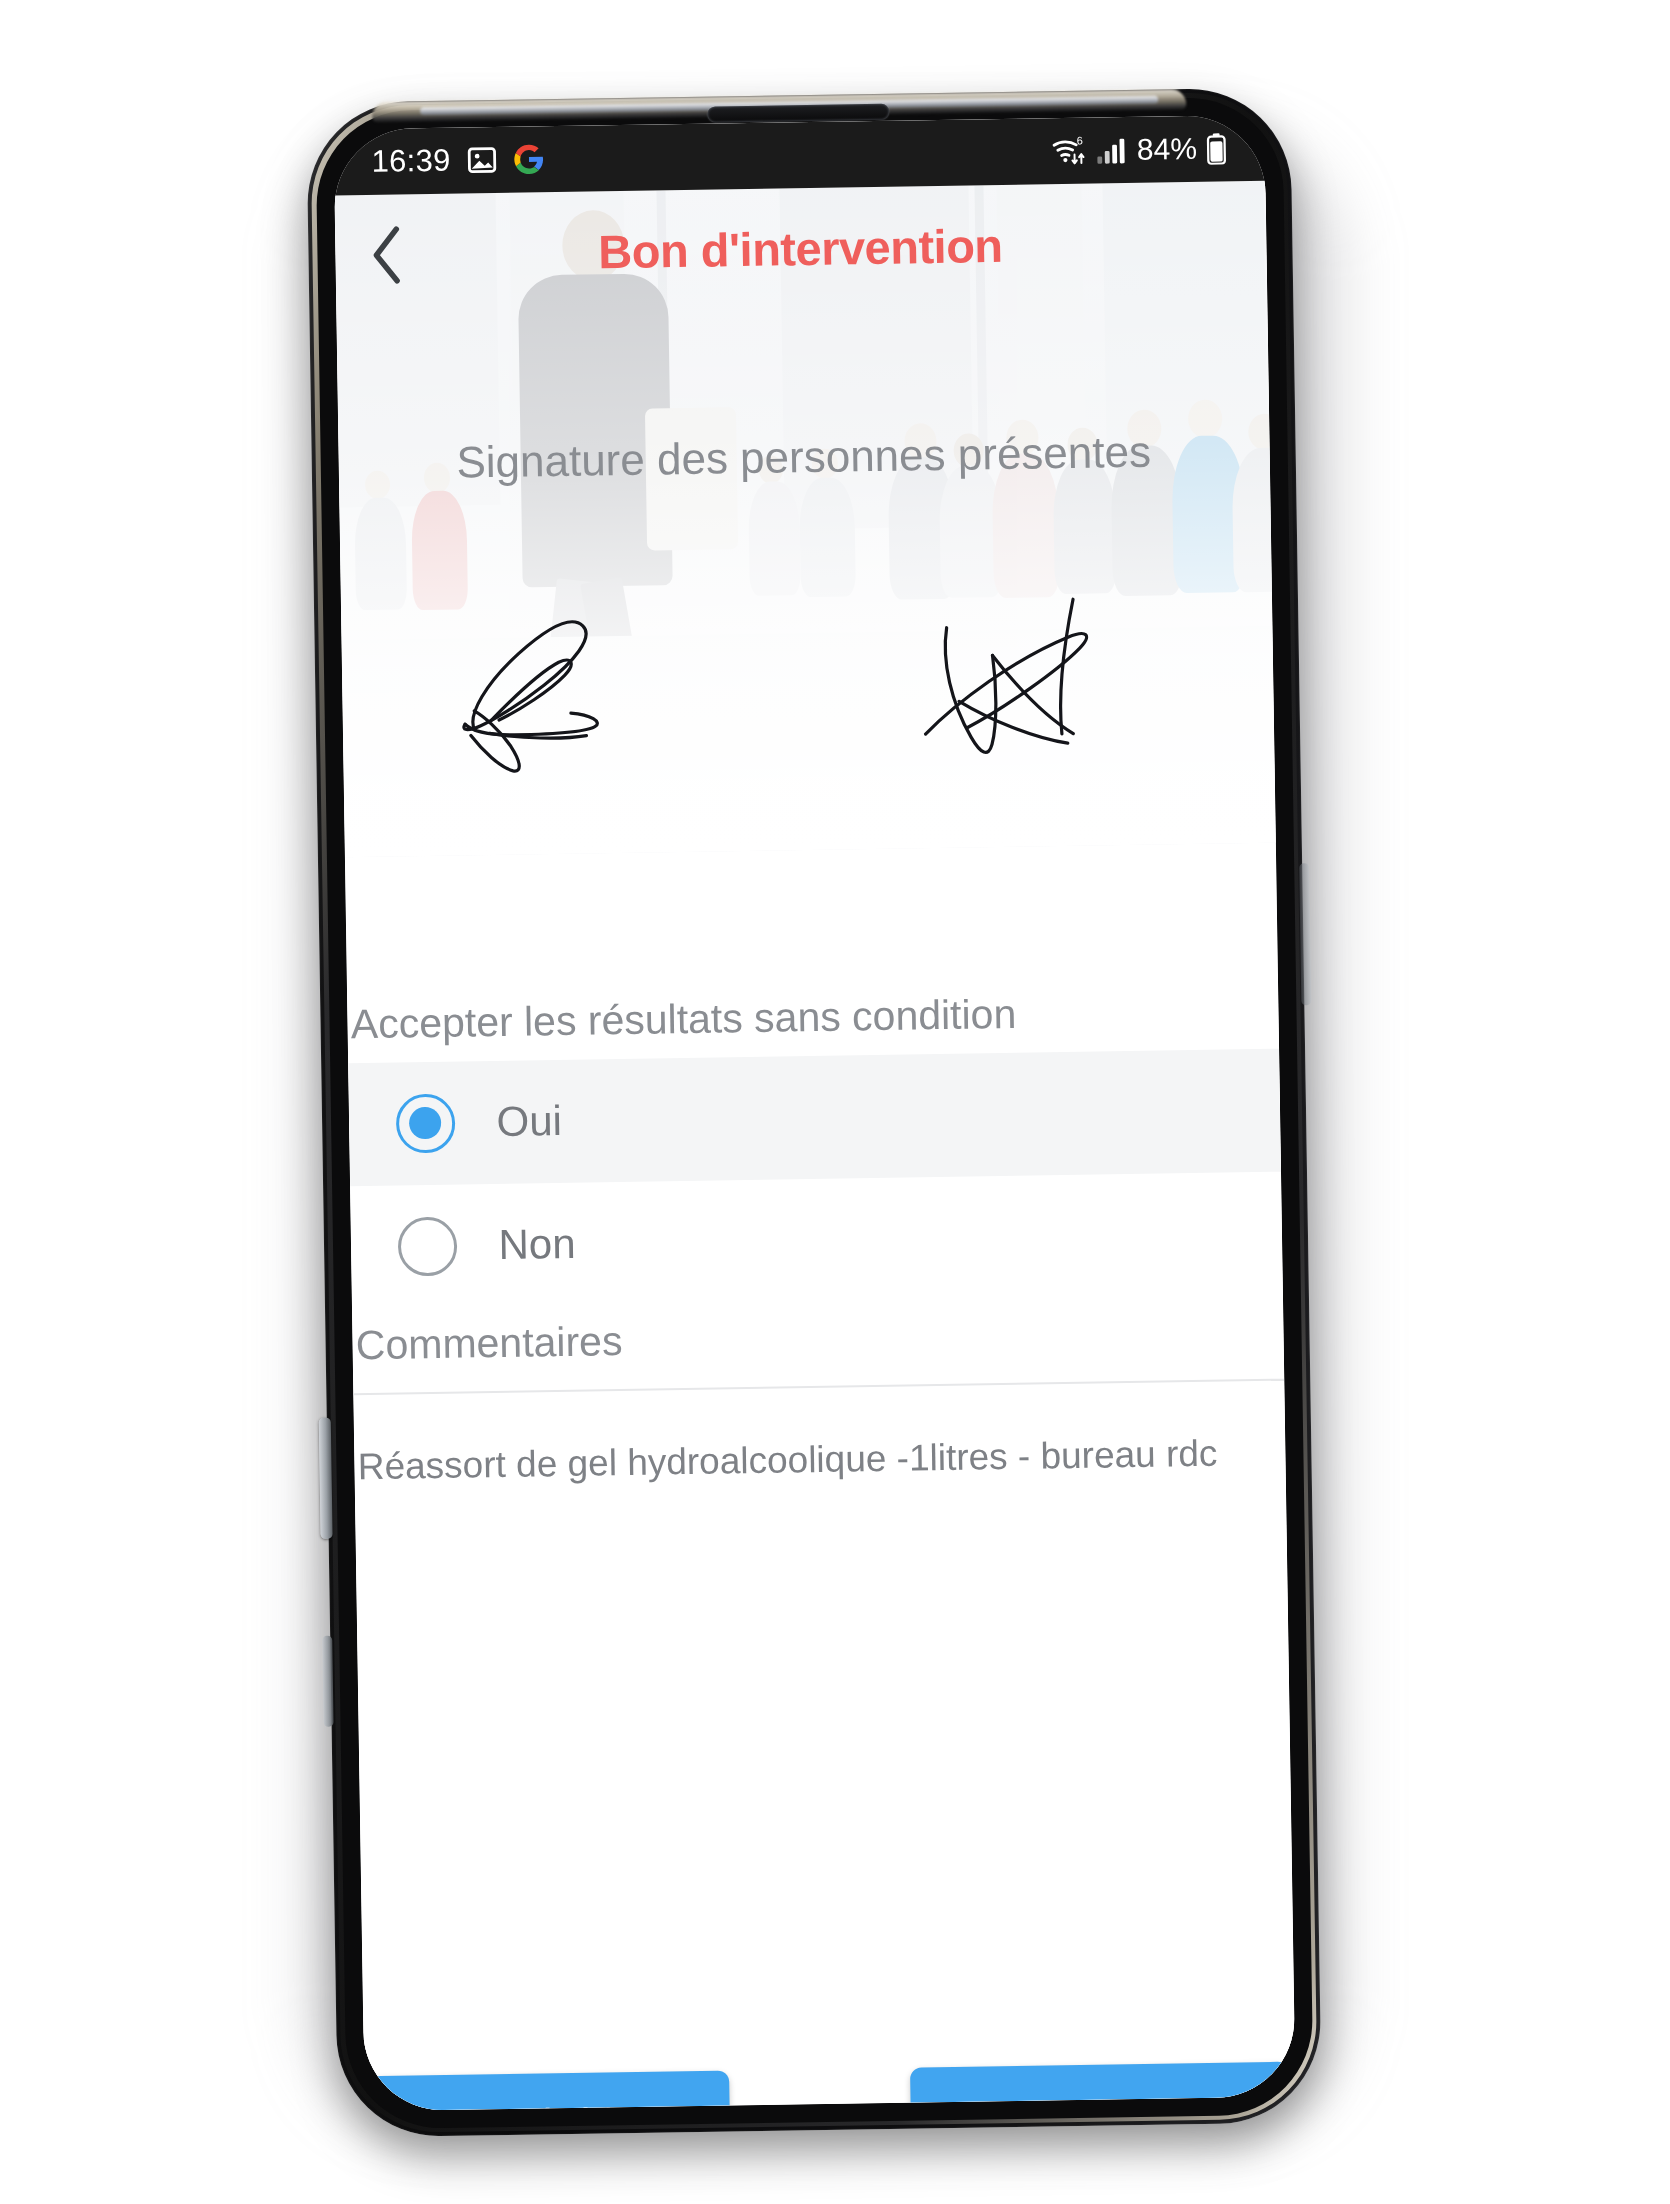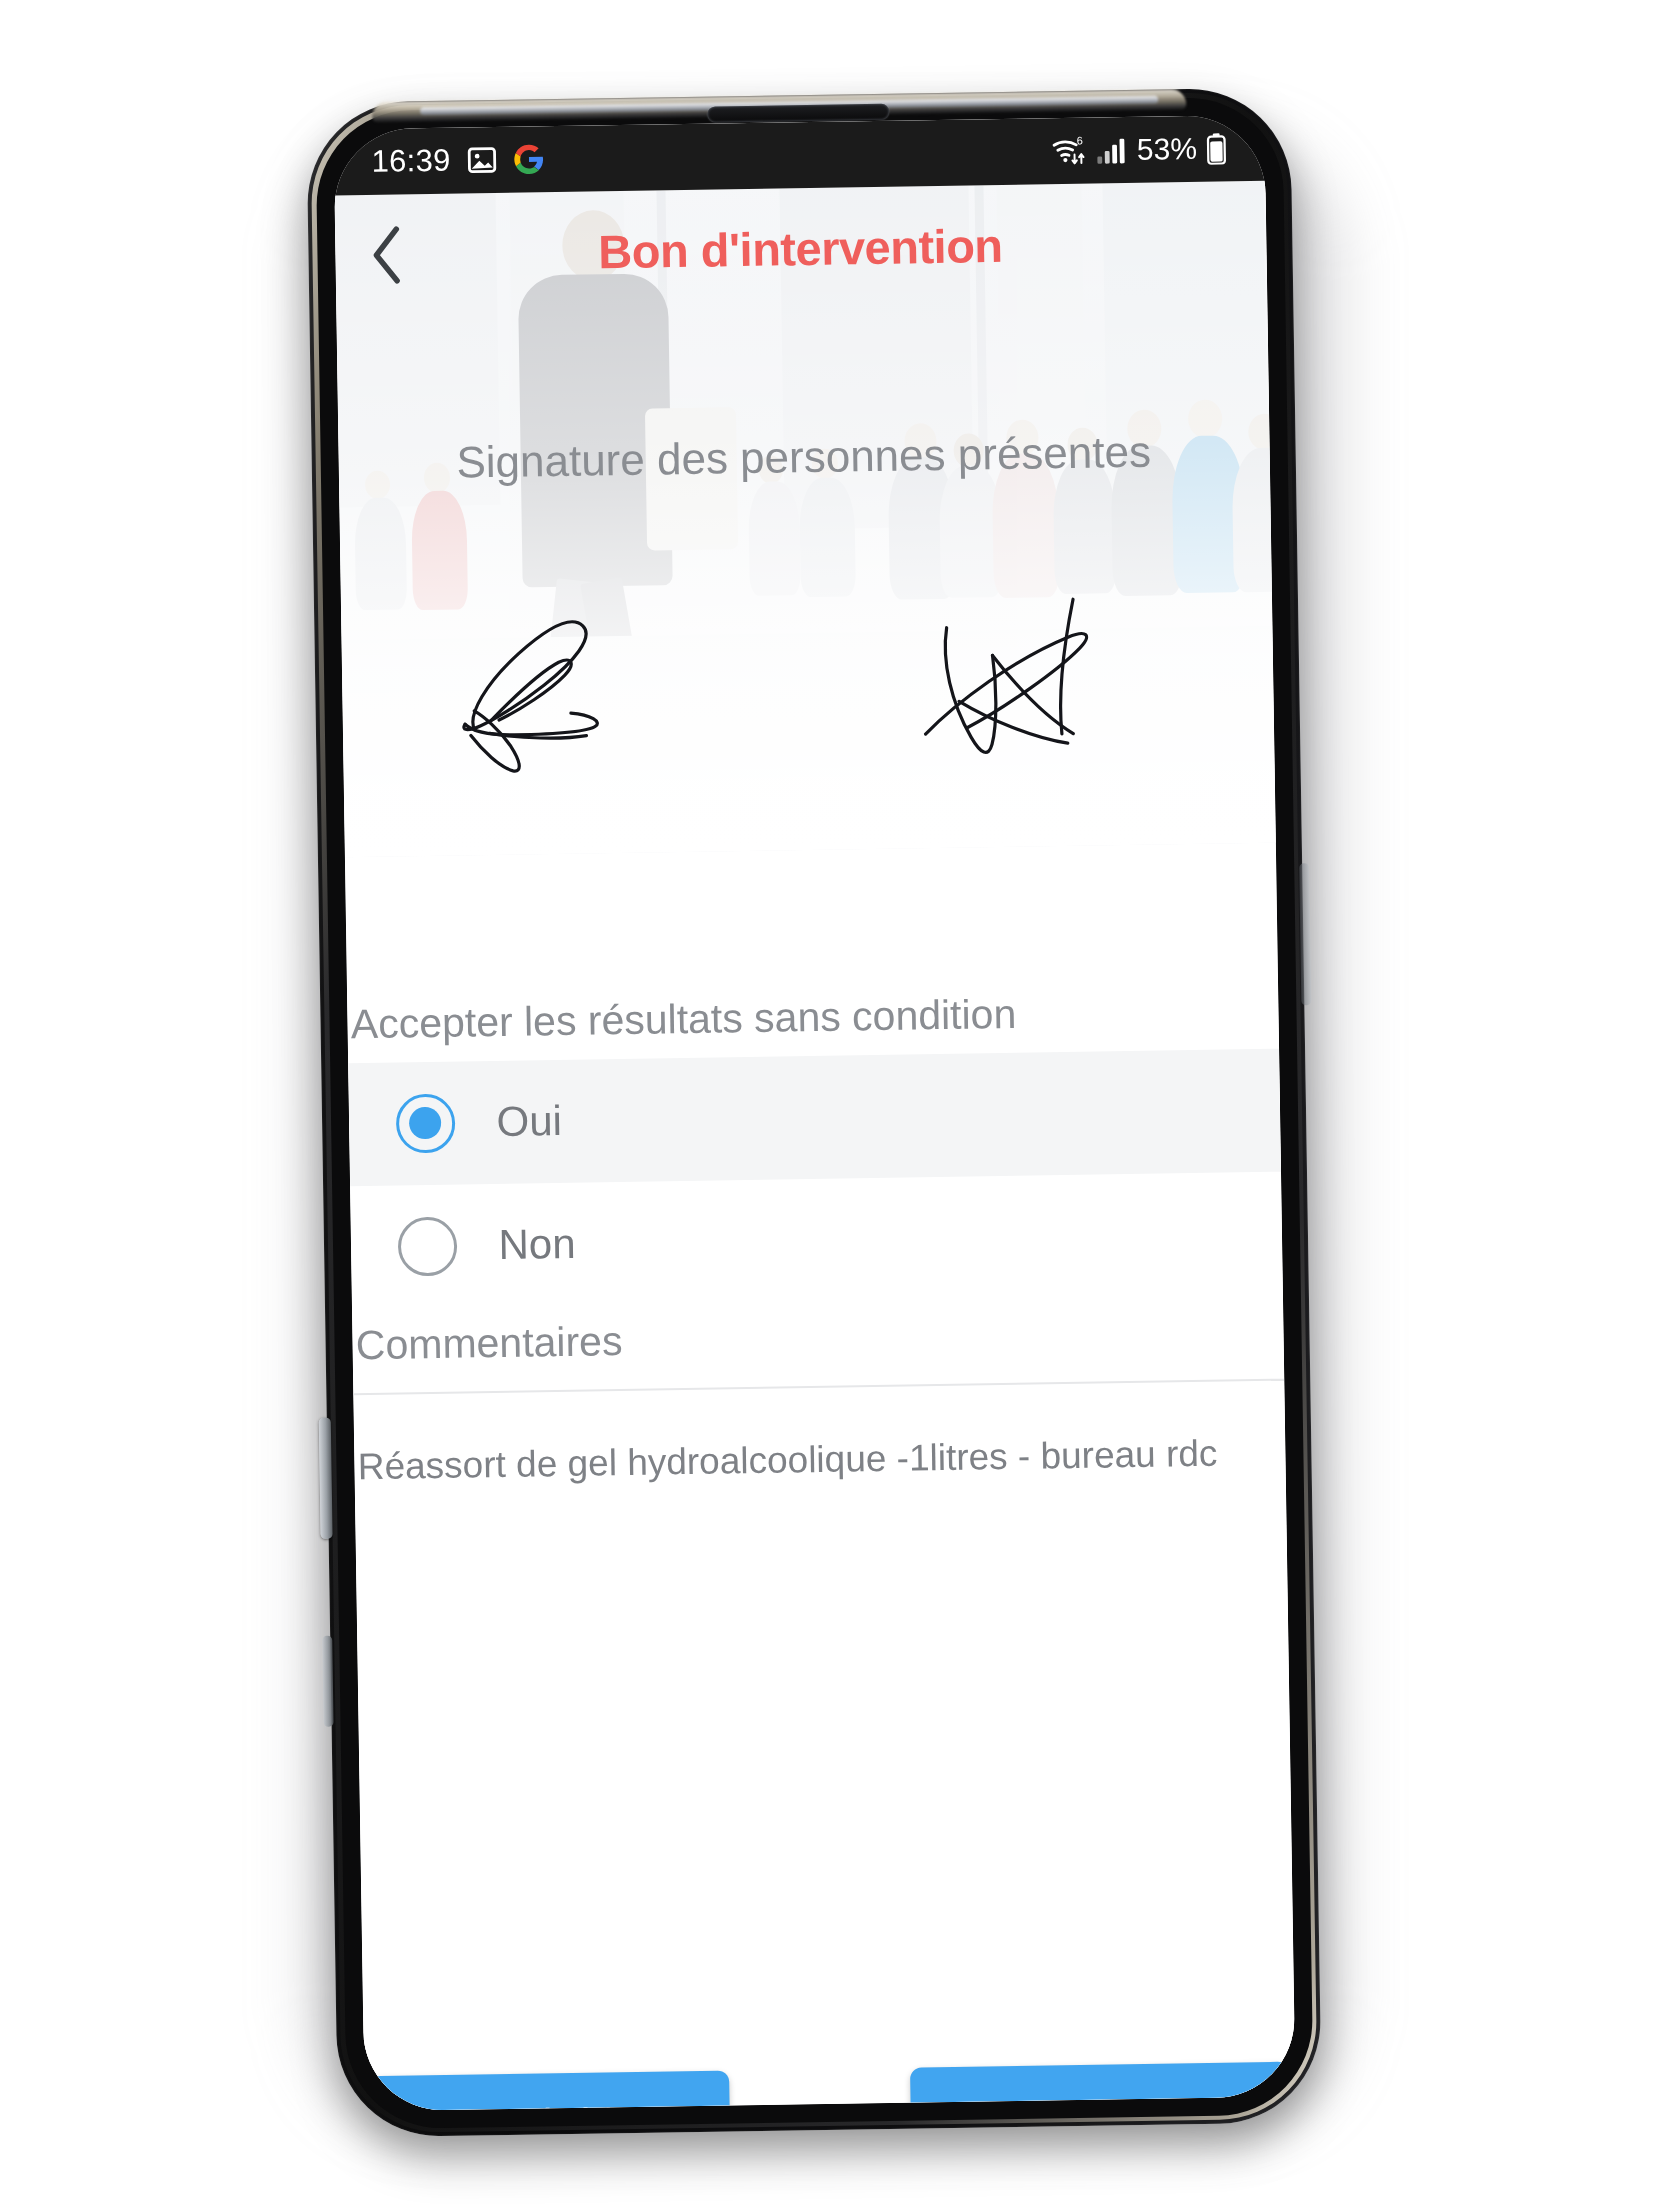--- a/index.html
+++ b/index.html
@@ -291,21 +291,21 @@
             </svg>
           </span>
           <span class="sb-icon">
             <svg width="32" height="30" viewBox="0 0 24 22">
               <rect x="1" y="15.5" width="3.6" height="5.5" rx="1" fill="#7c7c7c"></rect>
               <rect x="6.6" y="11.5" width="3.6" height="9.5" rx="1" fill="#cfcfcf"></rect>
               <rect x="12.2" y="7" width="3.6" height="14" rx="1" fill="#fff"></rect>
               <rect x="17.8" y="2.5" width="3.6" height="18.5" rx="1" fill="#fff"></rect>
             </svg>
           </span>
-          <span class="sb-batt-text">53%</span>
+          <span class="sb-batt-text">84%</span>
           <span class="sb-icon">
             <svg width="21" height="32" viewBox="0 0 14 24">
               <rect x="4.4" y="0.6" width="5.2" height="2.4" rx="1" fill="#fff"></rect>
               <rect x="0.8" y="3" width="12.4" height="20.4" rx="2.4" fill="none" stroke="#fff" stroke-width="1.7"></rect>
               <rect x="2.4" y="6.6" width="9.2" height="15.2" rx="1.4" fill="#fff"></rect>
             </svg>
           </span>
         </div>
       </div>
 

